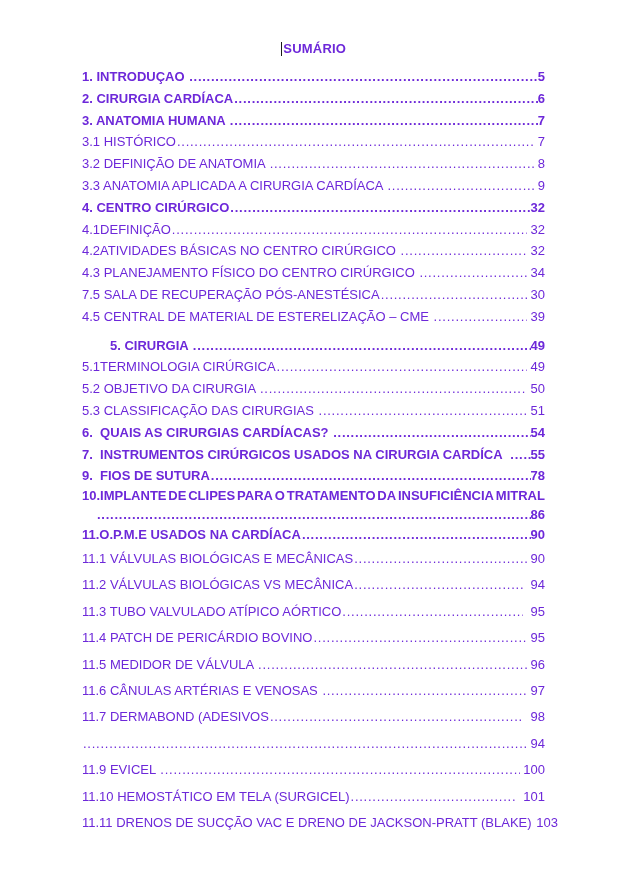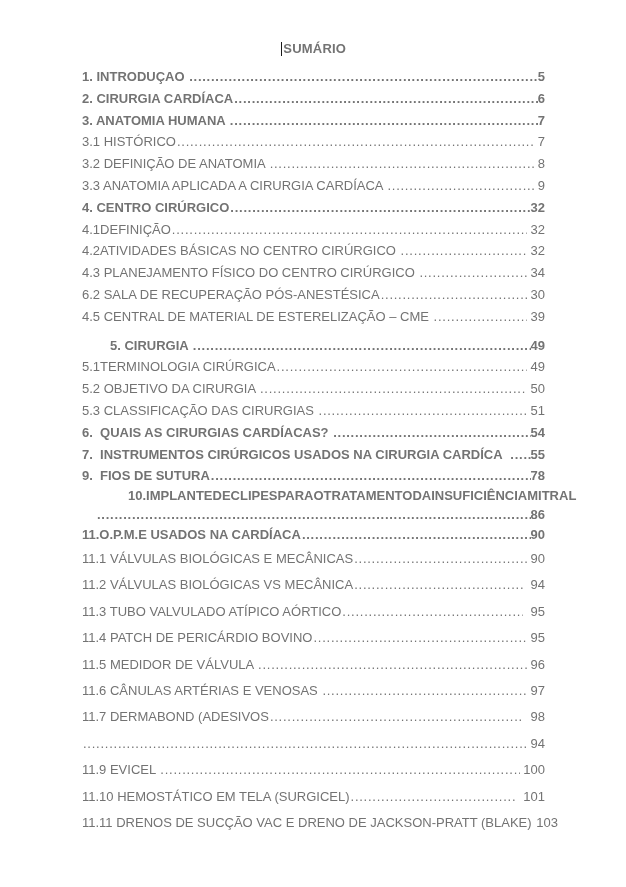--- a/index.html
+++ b/index.html
@@ -7,21 +7,21 @@
     padding: 0;
     background: #ffffff;
   }
   .page {
     position: relative;
     width: 626px;
     height: 887px;
     box-sizing: border-box;
     padding: 41px 81px 0 82px;
     background: #ffffff;
-    color: #737373;
+    color: #6d28d9;
     font-family: "Liberation Sans", "DejaVu Sans", sans-serif;
     font-size: 13px;
     overflow: hidden;
   }
   .doc-title {
     text-align: center;
     font-weight: bold;
     line-height: 16px;
     margin-bottom: 9px;
     letter-spacing: 0.2px;
@@ -58,22 +58,22 @@
     content: "..................................................................................................................................................................................................................................................................................";
   }
   .leader.indent { margin-left: 14px; }
   .toc-page {
     flex: 0 0 auto;
     white-space: pre;
   }
   .toc-wrap { line-height: 18.5px; }
   .toc-wrap-first {
     display: flex;
+    justify-content: space-between;
     white-space: pre;
-    margin-left: 46px;
   }
   .toc-wrap .toc-line { line-height: 18.5px; }
 </style>
 </head>
 <body>
 
 <div class="page">
   <div class="doc-title">
     <span class="caret"></span><span>SUMÁRIO</span>
   </div>
@@ -122,21 +122,21 @@
         <span class="toc-label">4.2ATIVIDADES BÁSICAS NO CENTRO CIRÚRGICO </span>
         <span class="leader"></span>
         <span class="toc-page"> 32</span>
       </div>
       <div class="toc-line">
         <span class="toc-label">4.3 PLANEJAMENTO FÍSICO DO CENTRO CIRÚRGICO </span>
         <span class="leader"></span>
         <span class="toc-page"> 34</span>
       </div>
       <div class="toc-line">
-        <span class="toc-label">6.2 SALA DE RECUPERAÇÃO PÓS-ANESTÉSICA</span>
+        <span class="toc-label">7.5 SALA DE RECUPERAÇÃO PÓS-ANESTÉSICA</span>
         <span class="leader"></span>
         <span class="toc-page"> 30</span>
       </div>
       <div class="toc-line">
         <span class="toc-label">4.5 CENTRAL DE MATERIAL DE ESTERELIZAÇÃO – CME </span>
         <span class="leader"></span>
         <span class="toc-page"> 39</span>
       </div>
       <div class="toc-line bold gap-before">
         <span class="toc-label">5. CIRURGIA </span>

